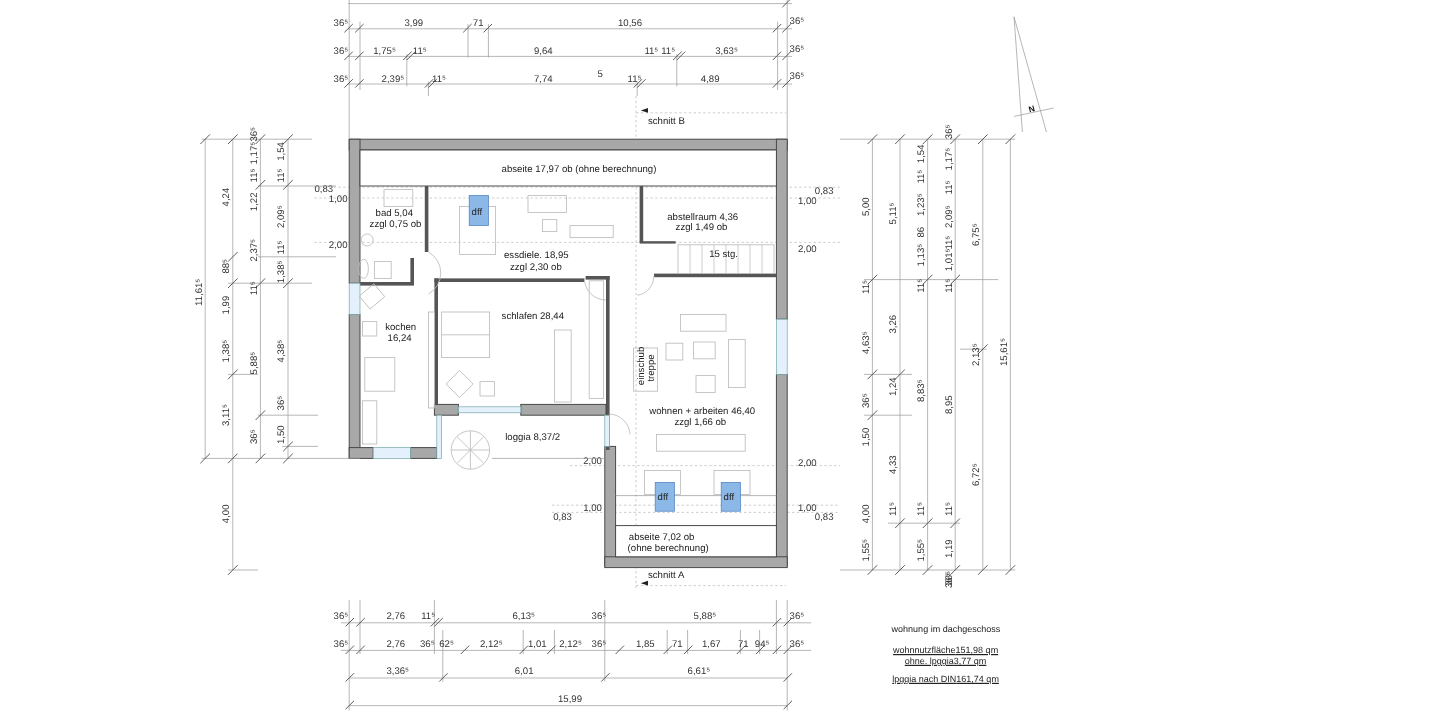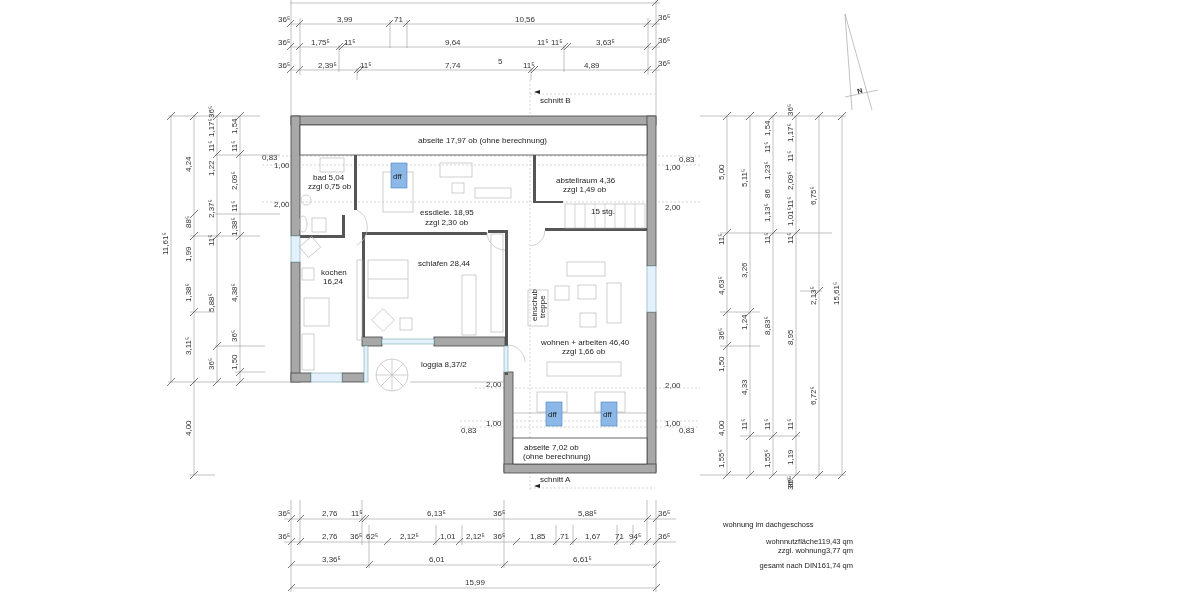--- a/index.html
+++ b/index.html
@@ -9,22 +9,22 @@
   .lbl{font-size:8px;fill:#222;font-family:"Liberation Sans",sans-serif;}
   .thin{stroke:#999;stroke-width:0.6;fill:none;}
   .dline{stroke:#aaa;stroke-width:0.7;fill:none;}
   .tick{stroke:#555;stroke-width:0.8;}
   .wall{fill:#a8a8a8;stroke:#444;stroke-width:0.8;}
   .furn{fill:none;stroke:#bbb;stroke-width:0.7;}
   .dash{stroke:#bbb;stroke-width:0.6;stroke-dasharray:2,2;fill:none;}
   .dff{fill:#8cb8e8;stroke:#4a7fbf;stroke-width:0.6;}
   .win{fill:#e4f0fb;stroke:#7aa;stroke-width:0.6;}
   #summary{position:absolute;left:723px;top:520px;font-size:7.5px;color:#222;width:130px;}
-  #summary .row{display:flex;justify-content:flex-end;line-height:9px;}
-  #summary .title{margin-bottom:8px;}
+  #summary .row{display:flex;justify-content:center;line-height:9px;text-decoration:underline;}
+  #summary .title{margin-bottom:8px;margin-left:20px;}
   #summary .gap{height:6px;}
 </style>
 </head>
 <body>
 
 <svg width="1200" height="600" viewBox="0 0 1200 600">
 
   <g>
     <line class="dline" x1="290" y1="3" x2="660" y2="3"></line>
     <line class="dline" x1="290" y1="24" x2="660" y2="24"></line>
@@ -472,24 +472,24 @@
     <line class="thin" x1="845" y1="14" x2="872" y2="110" stroke="#888"></line>
     <line class="thin" x1="845" y1="97" x2="878" y2="90" stroke="#888"></line>
     <text x="857" y="93" font-size="7" font-weight="bold" fill="#111" font-family="Liberation Sans, sans-serif" transform="rotate(-15 860 90)">N</text>
   </g>
 </svg>
 
 <div id="summary">
   <div class="title">wohnung im dachgeschoss</div>
   <div class="row">
     <span>wohnnutzfläche</span>
-    <span>119,43 qm</span>
+    <span>151,98 qm</span>
   </div>
   <div class="row">
-    <span>zzgl. wohnung</span>
+    <span>ohne. lpggia</span>
     <span>3,77 qm</span>
   </div>
   <div class="gap"></div>
   <div class="row">
-    <span>gesamt  nach DIN</span>
+    <span>lpggia  nach DIN</span>
     <span>161,74 qm</span>
   </div>
 </div>
 
 </body></html>

